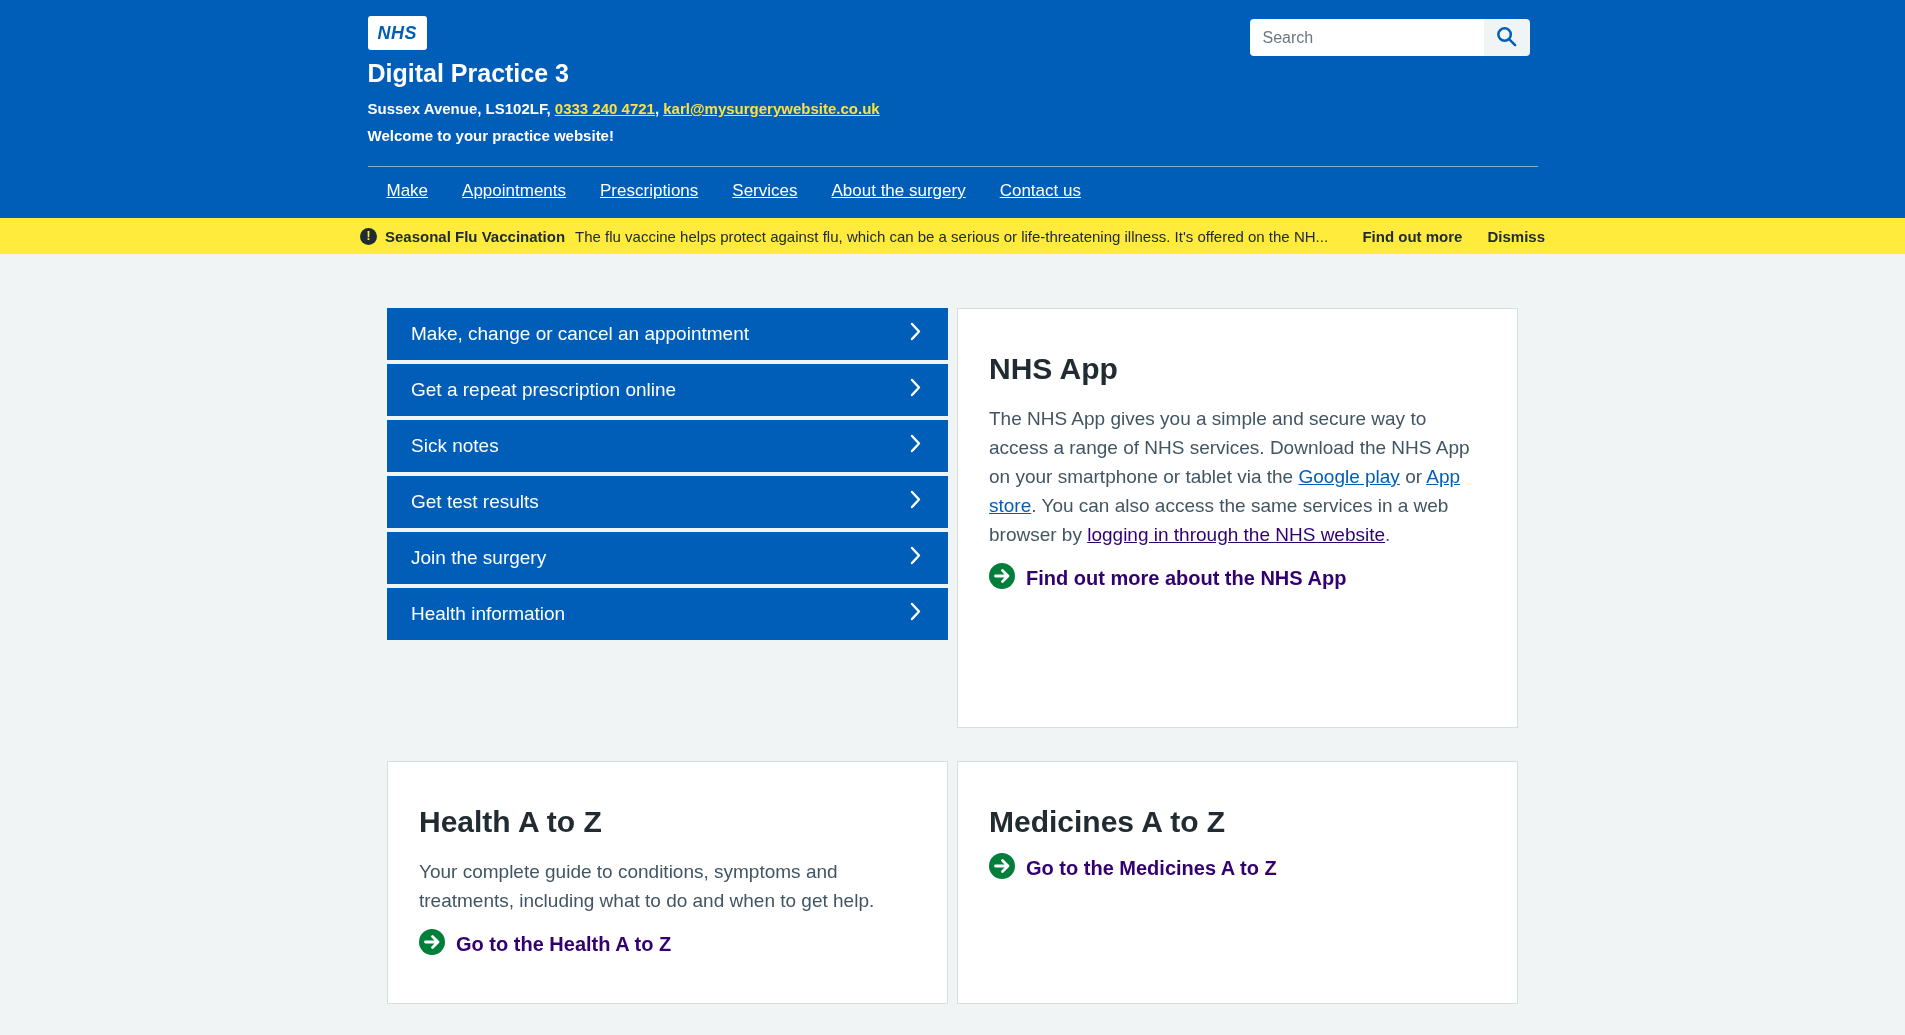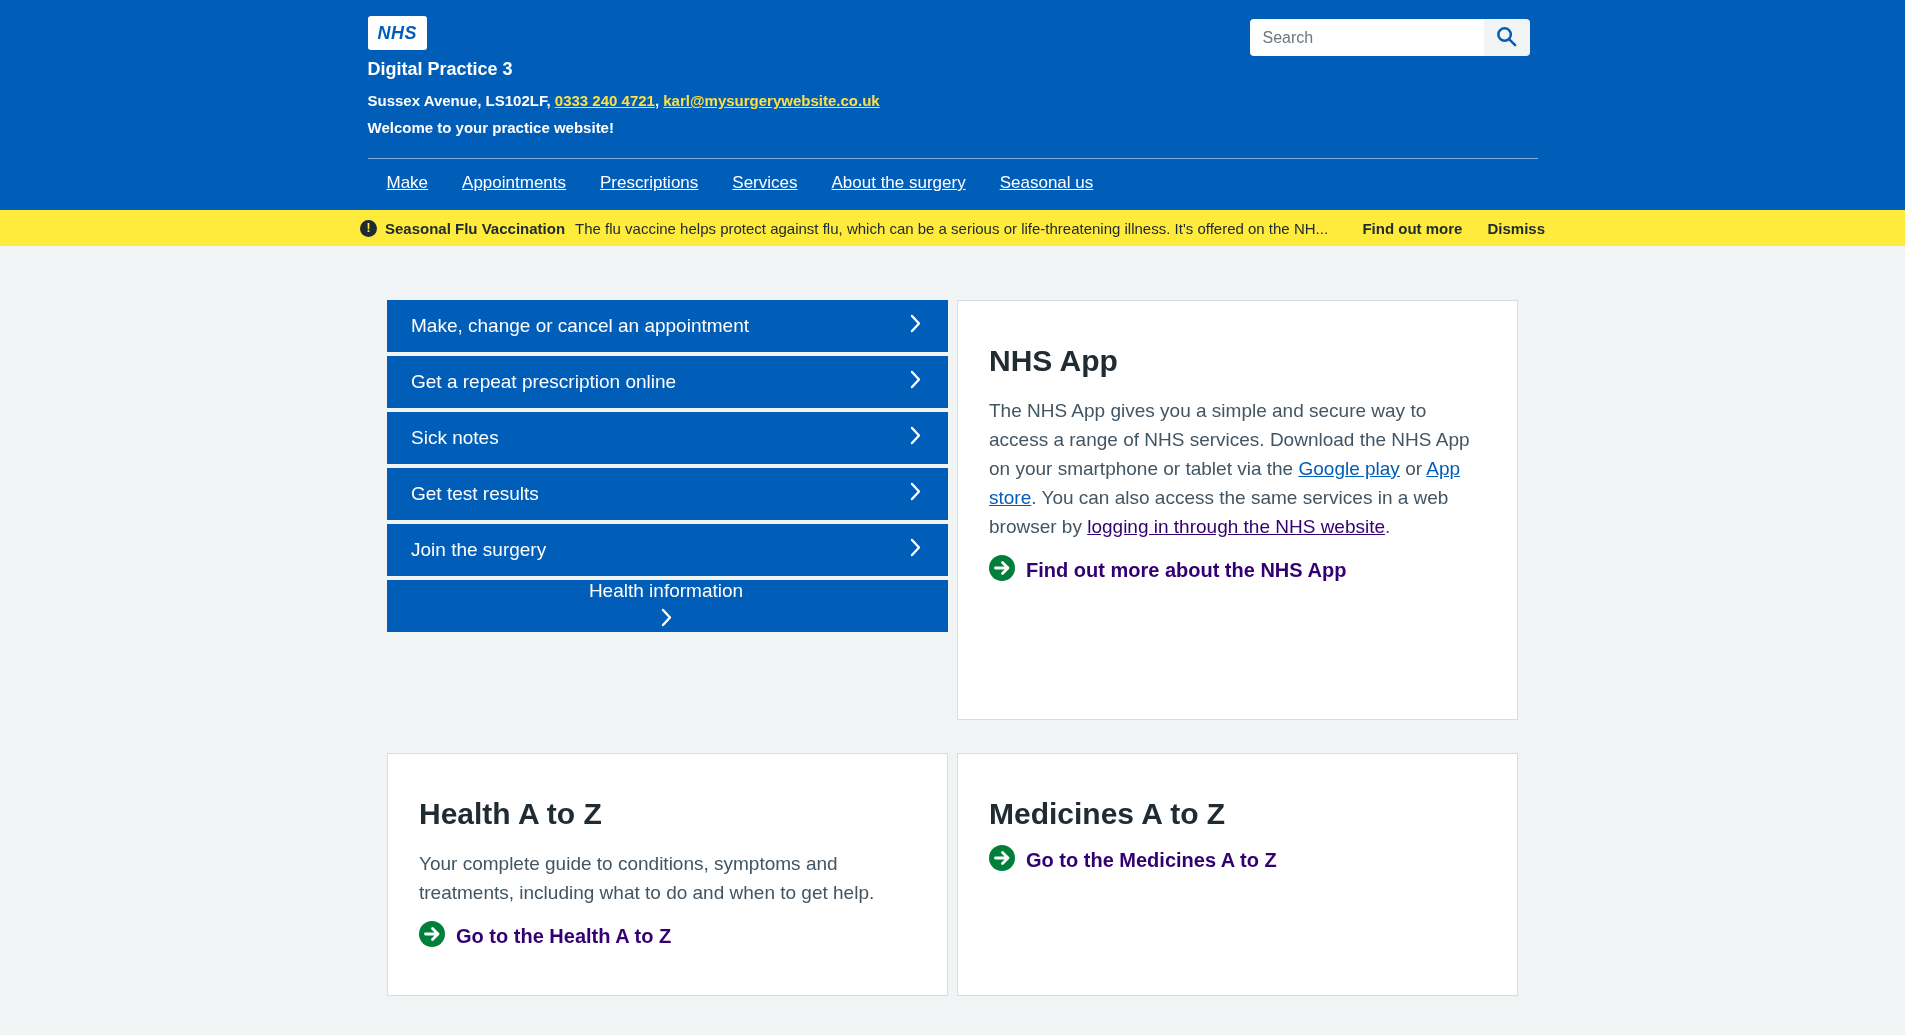--- a/index.html
+++ b/index.html
@@ -13,21 +13,21 @@
   a { cursor:pointer; }
 
   
   .header { background:#005eb8; padding-top:16px; }
   .header-inner { width:1170px; margin:0 auto; position:relative; }
   .nhs-logo {
     display:inline-block; background:#ffffff; color:#005eb8;
     font-weight:bold; font-style:italic; font-size:18px; line-height:34px;
     padding:0 10px; border-radius:3px; letter-spacing:.5px;
   }
-  .practice-name { color:#fff; font-size:18px; font-weight:bold; margin-top:9px; }
+  .practice-name { color:#fff; font-size:25px; font-weight:bold; margin-top:9px; }
   .contact-line { color:#fff; font-size:15px; font-weight:bold; margin-top:12px; }
   .contact-line a { color:#fde047; text-decoration:underline; }
   .welcome { color:#fff; font-size:15px; font-weight:bold; margin-top:10px; }
 
   .search { position:absolute; top:3px; right:8px; display:flex; height:37px; }
   .search input {
     width:234px; border:0; border-radius:4px 0 0 4px; padding:0 13px;
     font-size:16px; font-family:"Liberation Sans", sans-serif; color:#212b32; outline:none;
   }
   .search input::placeholder { color:#6b7680; opacity:1; }
@@ -55,21 +55,21 @@
 
   
   .main { width:1131px; margin:54px auto 0; }
   .grid { display:grid; grid-template-columns:561px 561px; column-gap:9px; row-gap:33px; }
 
   .quick-link {
     height:52px; margin-bottom:4px; background:#005eb8; color:#fff;
     display:flex; align-items:center; justify-content:space-between;
     padding:0 27px 0 24px; font-size:19px; cursor:pointer;
   }
-  .quick-link:last-child { margin-bottom:0;flex-direction:column; }
+  .quick-link:last-child { margin-bottom:0; }
 
   .card { background:#ffffff; border:1px solid #d8dde0; padding:27px 31px; }
   .card.tall  { height:420px; }
   .card.short { height:243px; }
   .card h2 { font-size:30px; font-weight:bold; color:#212b32; margin:16px 0 0; }
   .card p  { font-size:19px; line-height:29px; color:#425563; margin:18px 0 0; }
   .link-blue   { color:#005eb8; text-decoration:underline; }
   .link-purple { color:#330072; text-decoration:underline; }
 
   .cta { display:flex; align-items:center; gap:11px; margin-top:14px; text-decoration:none; }
@@ -114,21 +114,21 @@
     </div>
 
     <hr class="header-divider">
 
     <div class="nav">
       <a>Make</a>
       <a>Appointments</a>
       <a>Prescriptions</a>
       <a>Services</a>
       <a>About the surgery</a>
-      <a>Seasonal us</a>
+      <a>Contact us</a>
     </div>
   </div>
 </div>
 
 <div class="alert">
   <div class="alert-inner">
     <span class="alert-icon">!</span>
     <span class="alert-title">Seasonal Flu Vaccination</span>
     <span class="alert-message">The flu vaccine helps protect against flu, which can be a serious or life-threatening illness. It's offered on the NH...</span>
     <a class="alert-more">Find out more</a>

